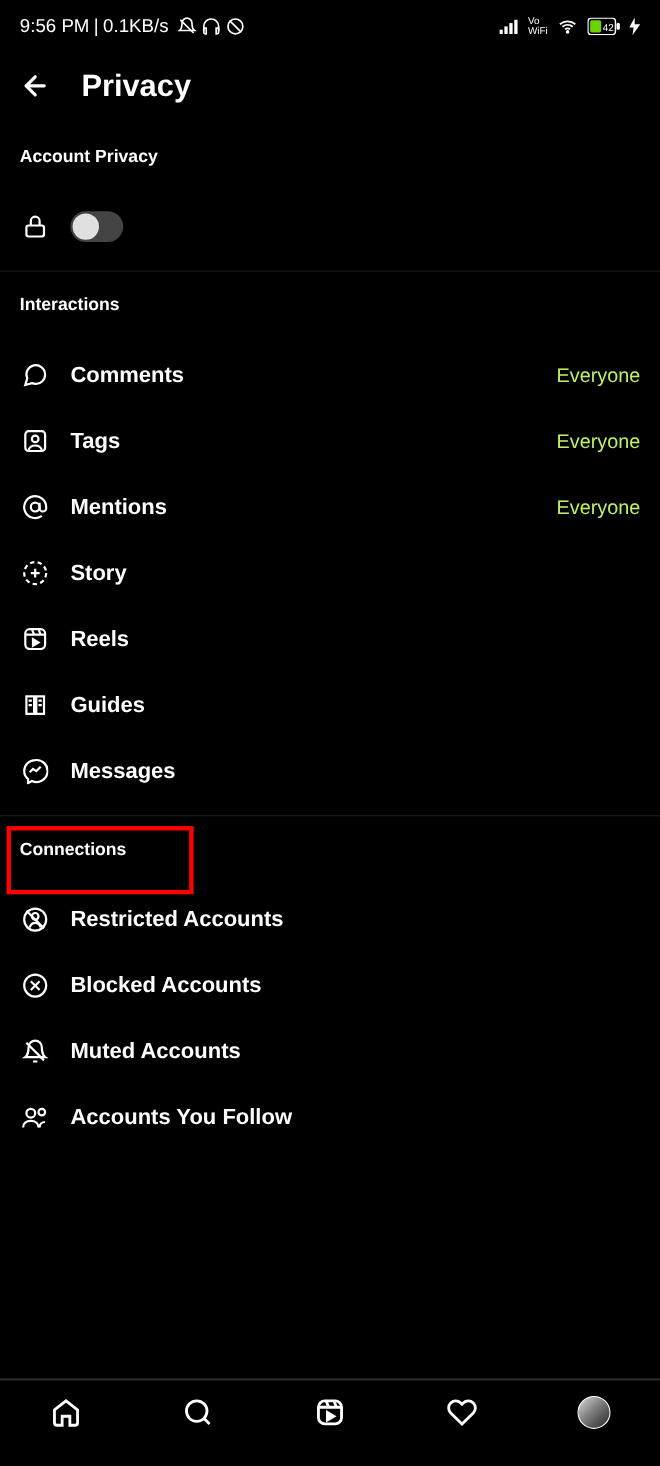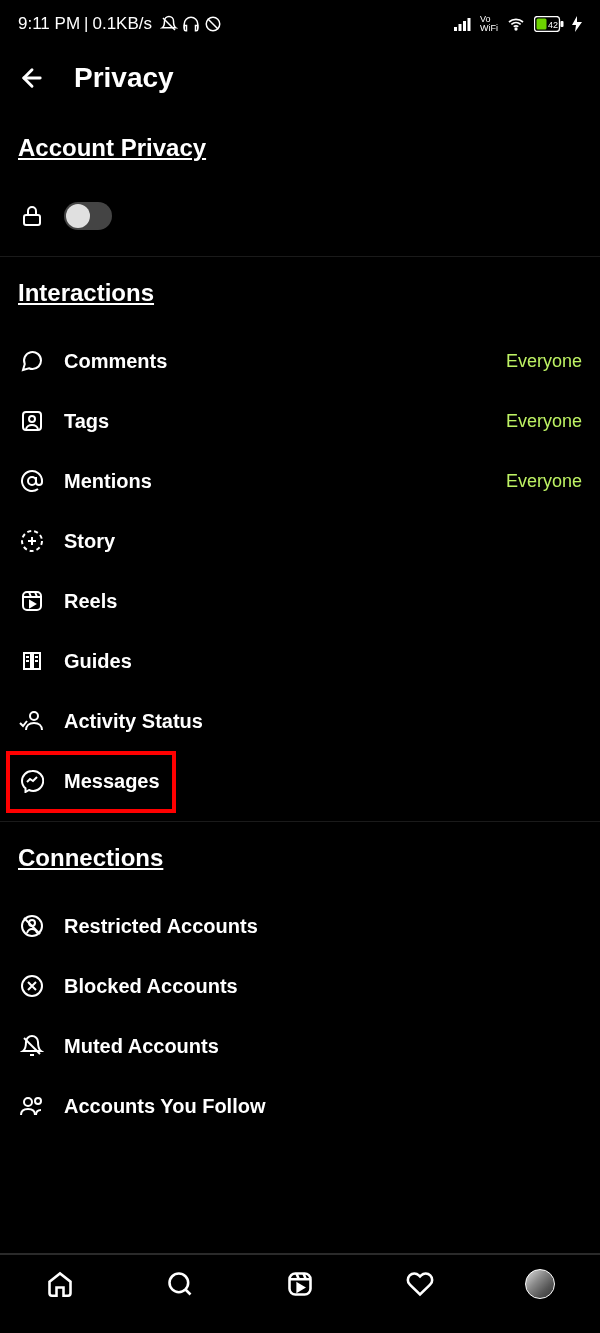--- a/index.html
+++ b/index.html
@@ -7,21 +7,21 @@
 
   .status-bar { height: 48px; display: flex; align-items: center; justify-content: space-between; padding: 0 18px; font-size: 17px; }
   .status-left { display: flex; align-items: center; gap: 4px; }
   .status-right { display: flex; align-items: center; gap: 8px; }
   .status-right svg { display: block; }
 
   .header { display: flex; align-items: center; gap: 28px; padding: 14px 18px 22px 18px; }
   .header .title { font-size: 28px; font-weight: 700; }
 
   .section { padding: 18px 18px 6px 18px; }
-  .section-title { font-size: 24px; font-weight: 700; margin-bottom: 24px; text-decoration: underline; }
+  .section-title { font-size: 16px; font-weight: 700; margin-bottom: 24px; }
 
   .row { display: flex; align-items: center; gap: 18px; padding: 16px 0; }
   .row .label { font-size: 20px; font-weight: 700; flex: 1; }
   .row .value { font-size: 18px; color: #bef264; font-weight: 400; font-family: "Segoe UI", sans-serif; }
   .row .icon-wrap { width: 28px; height: 28px; flex: 0 0 auto; display: flex; align-items: center; justify-content: center; }
 
   .toggle { width: 48px; height: 28px; border-radius: 14px; background: #444; position: relative; }
   .toggle .knob { width: 24px; height: 24px; background: #e0e0e0; border-radius: 50%; position: absolute; top: 2px; left: 2px; }
 
   .highlight { border: 4px solid #ff0000; position: absolute; left: 6px; top: 751px; width: 170px; height: 62px; pointer-events: none; }
@@ -34,21 +34,21 @@
 
   .avatar { width: 30px; height: 30px; border-radius: 50%; background: linear-gradient(135deg, #ddd 0%, #888 40%, #555 70%, #333 100%); border: 1.5px solid #fff; }
 
   svg { display:block; }
 </style>
 </head>
 <body>
 
 <div class="status-bar">
   <div class="status-left">
-    <span>9:11 PM</span>
+    <span>9:56 PM</span>
     <span>|</span>
     <span>0.1KB/s</span>
     <span style="margin-left:4px;">
       <svg width="18" height="18" viewBox="0 0 24 24" fill="none" stroke="#fff" stroke-width="2">
           <path d="M18 8a6 6 0 0 0-12 0c0 7-3 9-3 9h18s-3-2-3-9"></path>
           <path d="M4 4 L20 20"></path>
         </svg>
     </span>
     <span>
       <svg width="18" height="18" viewBox="0 0 24 24" fill="none" stroke="#fff" stroke-width="2">
@@ -184,30 +184,20 @@
   <div class="row">
     <span class="icon-wrap">
       <svg width="24" height="24" viewBox="0 0 24 24" fill="none" stroke="#fff" stroke-width="2">
           <path d="M4 4h7v16H4zM13 4h7v16h-7z"></path>
           <path d="M6 8h3M6 12h3M15 8h3M15 12h3"></path>
         </svg>
     </span>
     <span class="label">Guides</span>
   </div>
 
-  <div class="row">
-    <span class="icon-wrap">
-      <svg width="26" height="24" viewBox="0 0 26 24" fill="none" stroke="#fff" stroke-width="2">
-          <circle cx="15" cy="7" r="4"></circle>
-          <path d="M7 21c0-4 3-7 8-7s8 3 8 7"></path>
-          <path d="M1 14l3 3 4-5"></path>
-        </svg>
-    </span>
-    <span class="label">Activity Status</span>
-  </div>
 
   <div class="row">
     <span class="icon-wrap">
       <svg width="24" height="24" viewBox="0 0 24 24" fill="none" stroke="#fff" stroke-width="2">
           <path d="M12 2a10 10 0 0 0-10 10c0 3 1.3 5.5 3.5 7.3V23l3.5-2A10 10 0 1 0 12 2z"></path>
           <path d="M7 13l3-3 3 2 4-4"></path>
         </svg>
     </span>
     <span class="label">Messages</span>
   </div>

